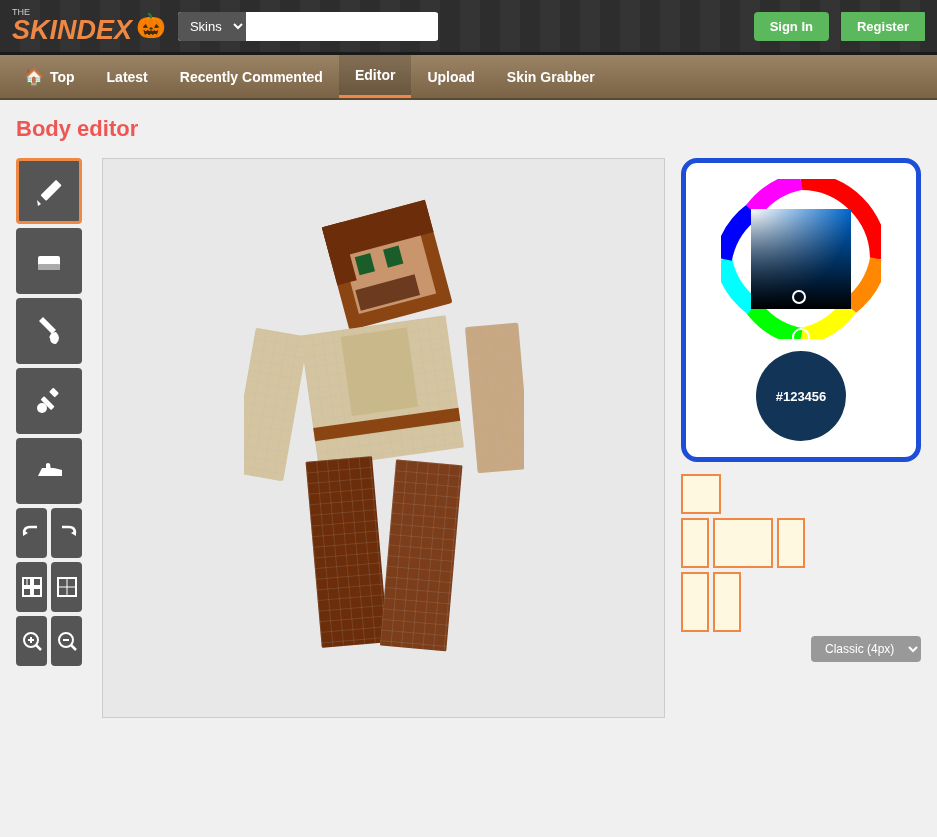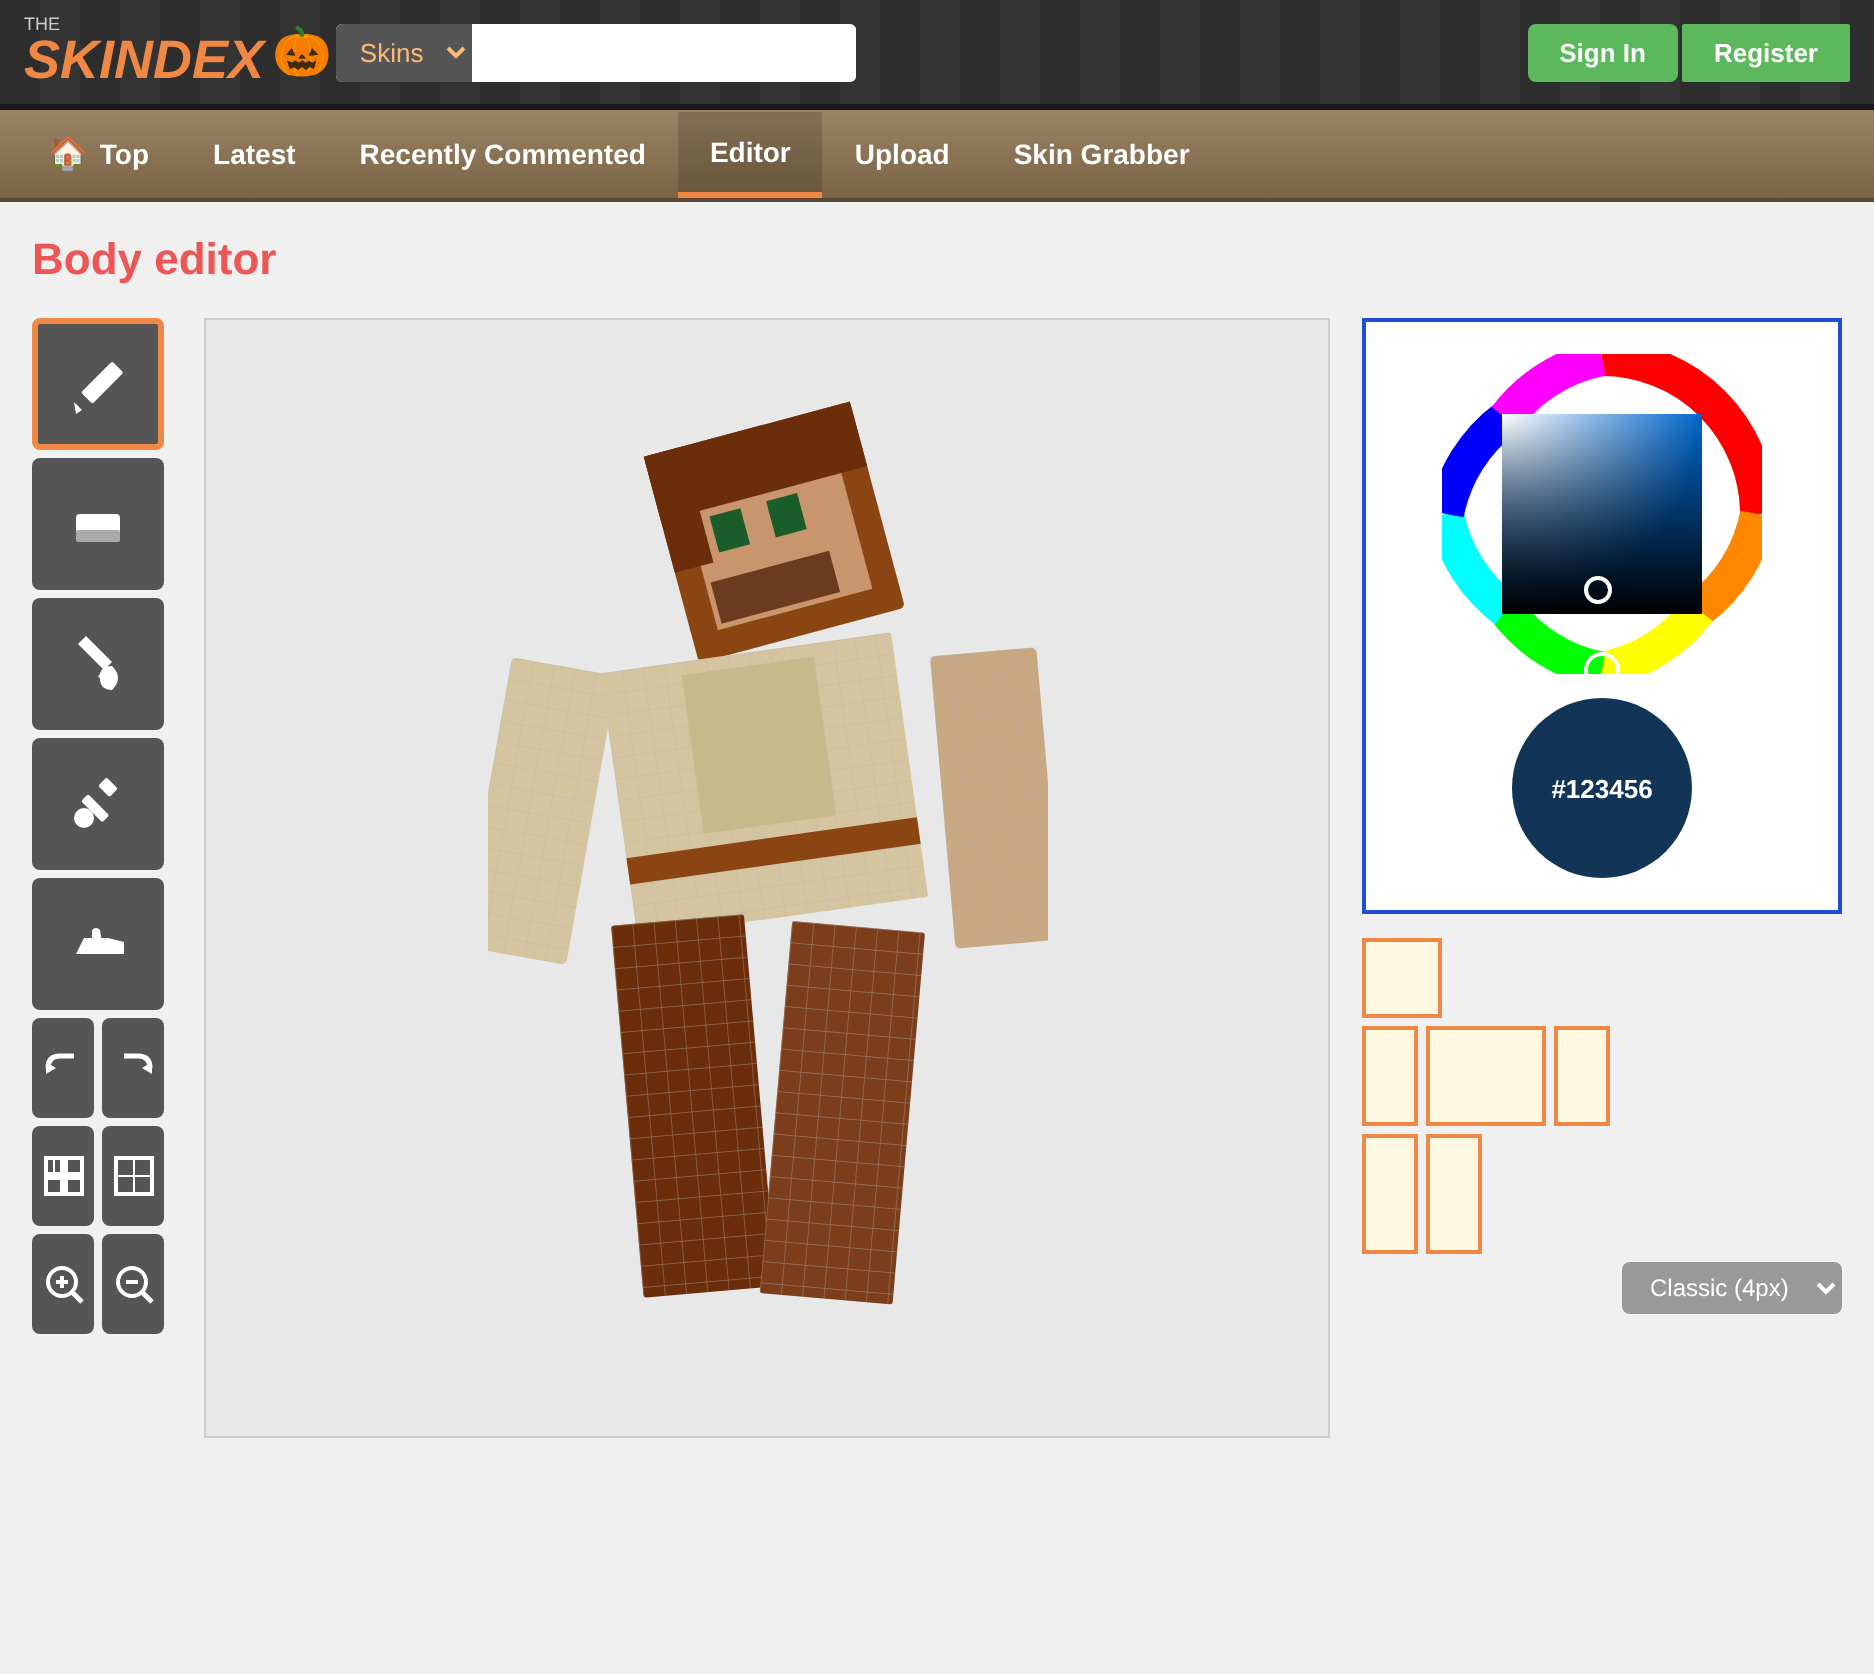--- a/index.html
+++ b/index.html
@@ -9,21 +9,21 @@
     .header {
       background: #2d2d2d;
       background-image: repeating-linear-gradient(
         90deg,
         transparent, transparent 20px,
         rgba(255,255,255,0.03) 20px, rgba(255,255,255,0.03) 40px
       );
       padding: 8px 12px;
       display: flex;
       align-items: center;
-      gap: 2px;
+      gap: 12px;
       border-bottom: 3px solid #1a1a1a;
     }
     .logo-area {
       display: flex;
       align-items: center;
       gap: 4px;
     }
     .logo-text { color: white; font-size: 11px; line-height: 1; }
     .logo-text .the { font-size: 9px; color: #ccc; display: block; }
     .logo-text .skindex { font-size: 27px; font-weight: bold; color: #e84; font-style: italic; }
@@ -31,21 +31,21 @@
     .search-area {
       display: flex;
       align-items: center;
       background: white;
       border-radius: 3px;
       overflow: hidden;
       flex: 0 0 260px;
     }
     .search-dropdown {
       background: #555;
-      color: #fdba74;
+      color: #ffffff;
       border: none;
       padding: 6px 8px;
       font-size: 13px;
       cursor: pointer;
     }
     .search-input {
       border: none;
       outline: none;
       padding: 6px 8px;
       font-size: 13px;
@@ -174,22 +174,22 @@
       width: 240px;
       flex-shrink: 0;
       display: flex;
       flex-direction: column;
       gap: 12px;
     }
 
     
     .color-wheel-container {
       background: white;
-      border: 2px solid #1d4ed8;
-      border-radius: 0;
+      border: 5px solid #1d4ed8;
+      border-radius: 16px;
       padding: 16px;
       display: flex;
       flex-direction: column;
       align-items: center;
       gap: 12px;
     }
     .color-wheel {
       position: relative;
       width: 160px;
       height: 160px;

